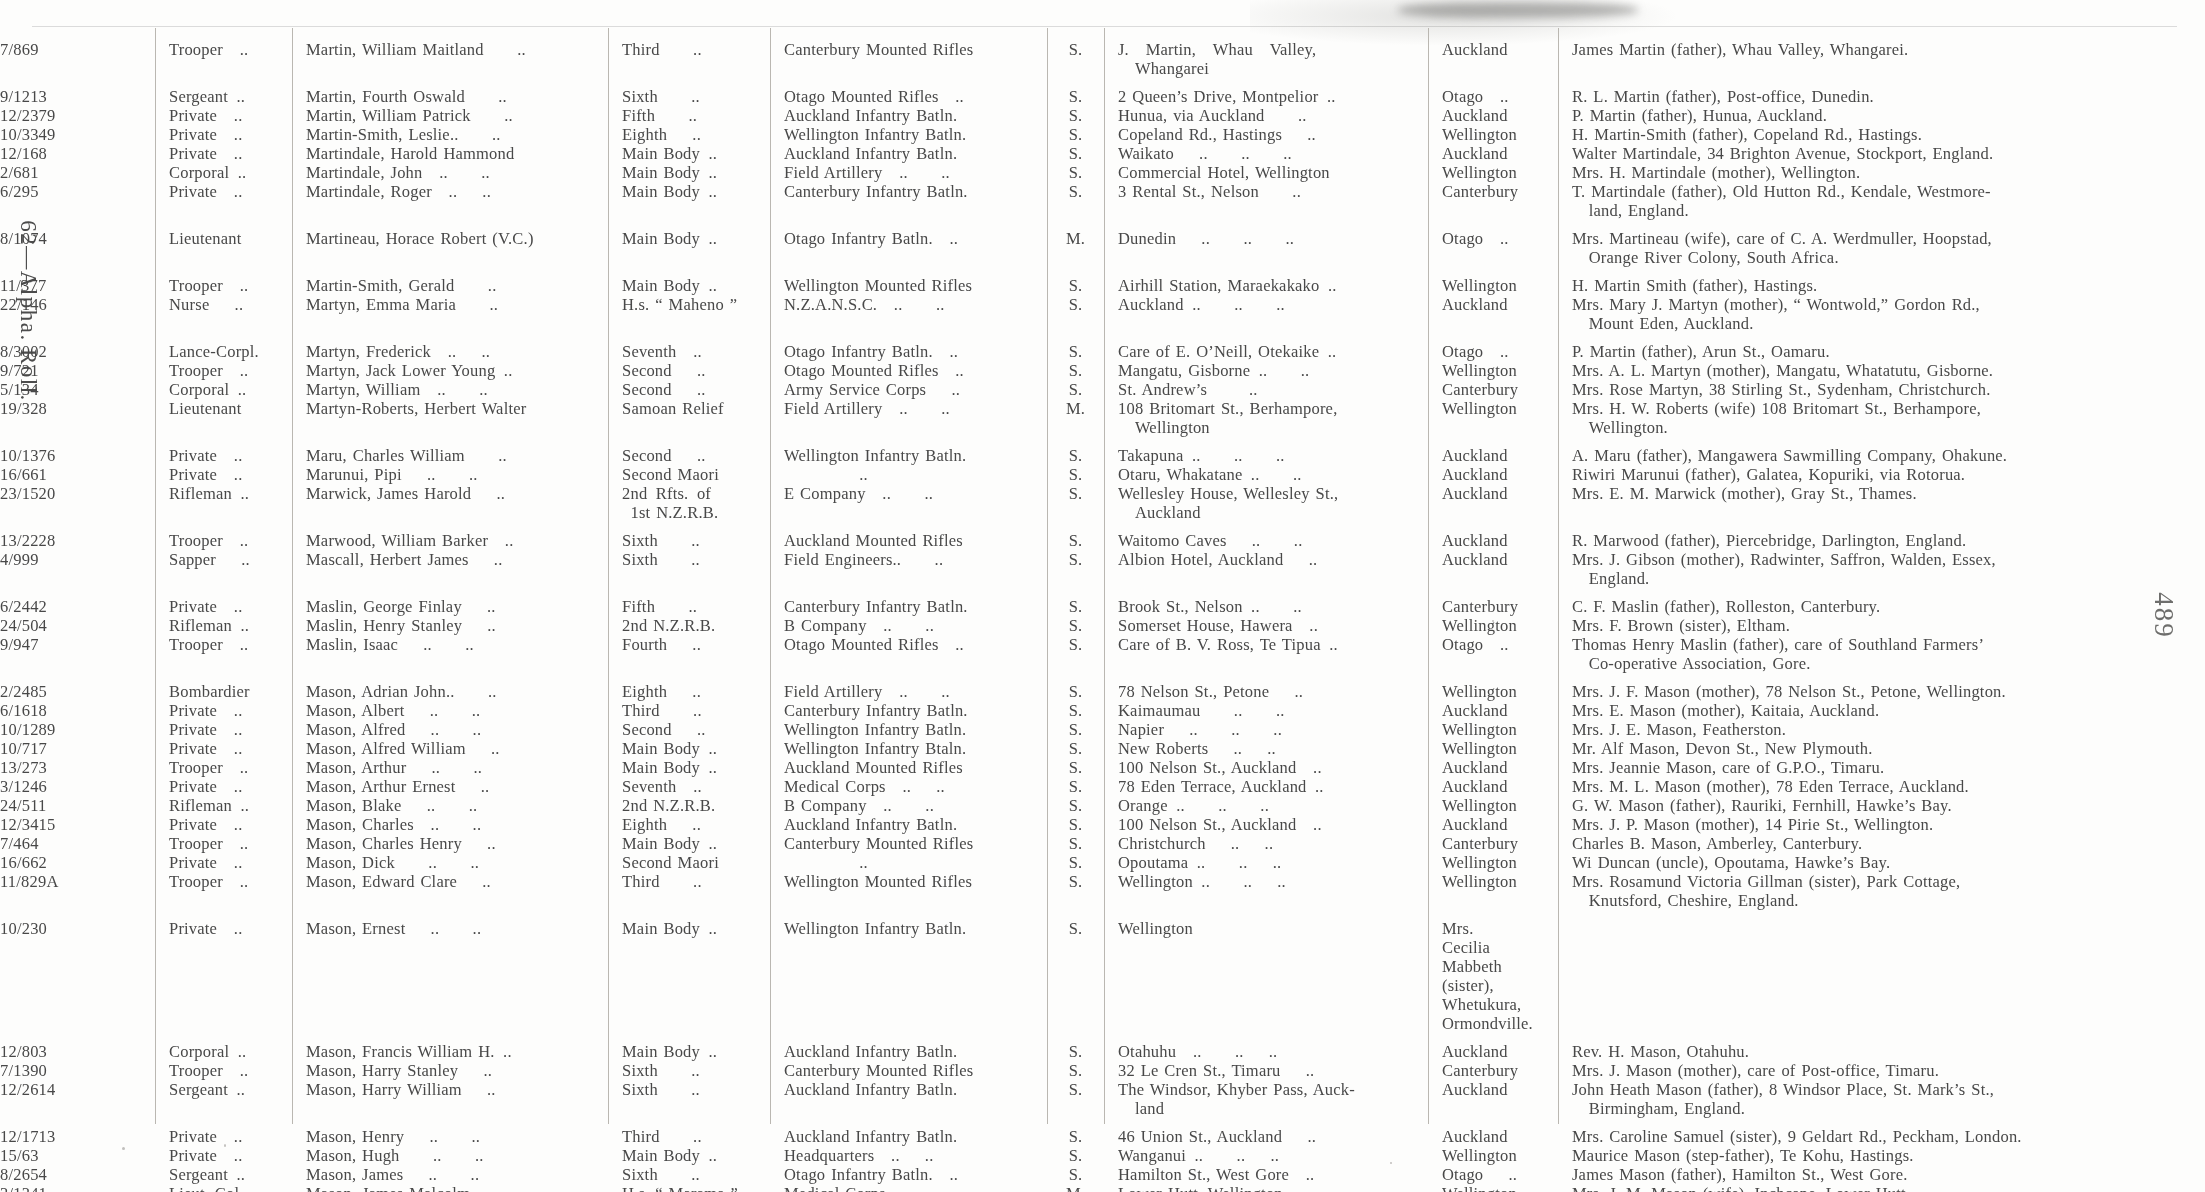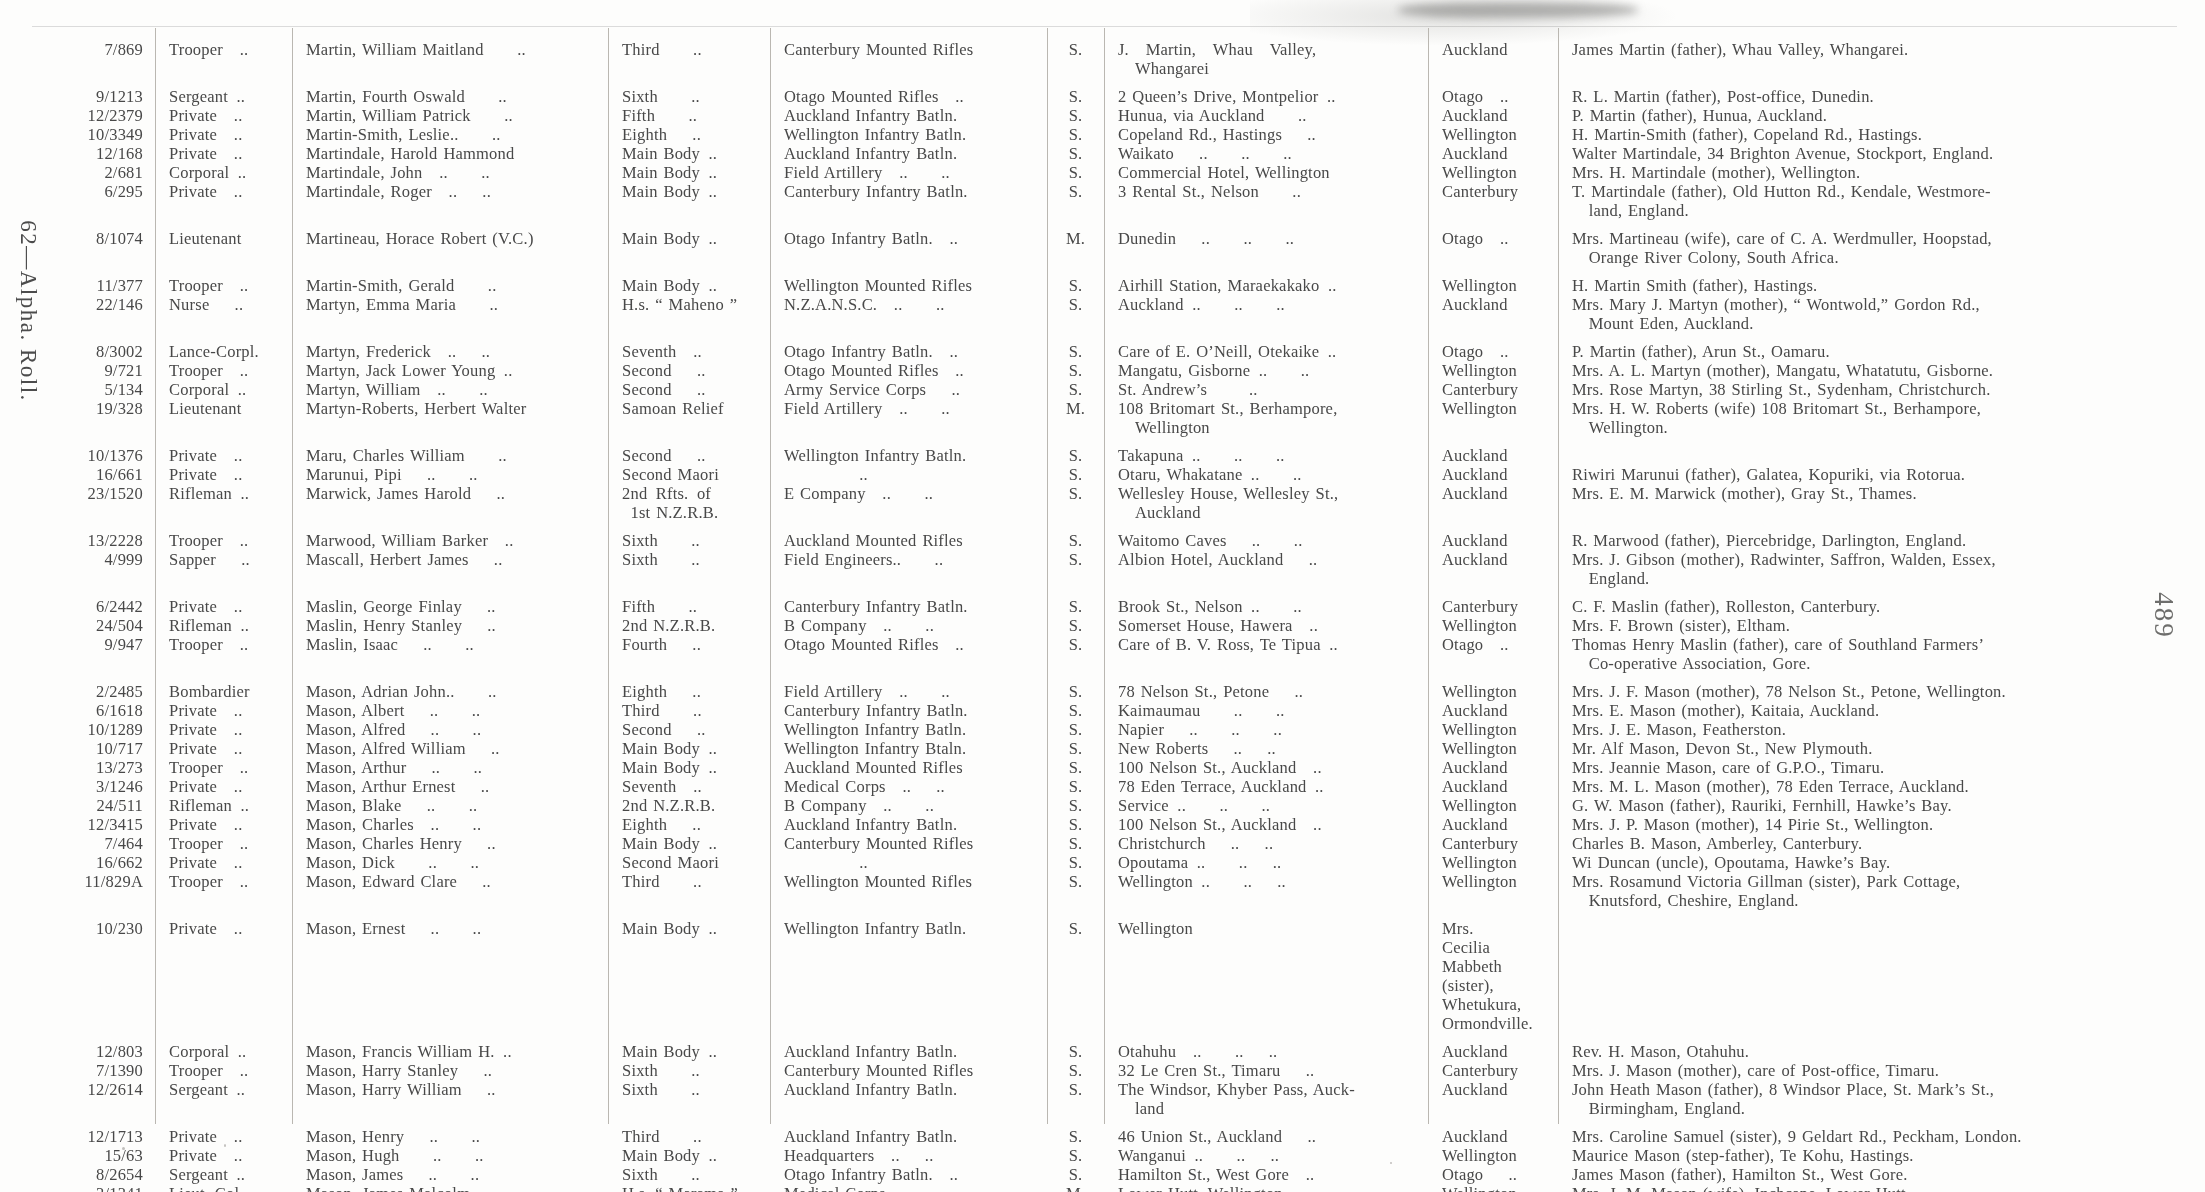--- a/index.html
+++ b/index.html
@@ -55,21 +55,21 @@
     display:grid;
     grid-template-columns:155px 137px 316px 162px 277px 57px 324px 130px 1fr;
     align-items:start;
   }
   .cell {
     white-space:pre-wrap;
     font-size:16.5px; line-height:19px;
     letter-spacing:0.2px; word-spacing:1.5px;
     padding:0 4px 0 14px;
   }
-  .c-num  { text-align:right; padding:0 12px 0 12px;font-family:Liberation Serif, serif; }
+  .c-num  { padding:0 12px 0 0;font-family:Liberation Serif, serif; }
   .c-status { text-align:center; padding:0; }
   .c-nok  { padding-right:44px; }
   
   .speck { position:absolute; background:#8f8d89; border-radius:50%; opacity:0.55; width:3px; height:3px; }
   .sp1{left:122px; top:1147px;} .sp2{left:224px; top:1144px; width:2px;}
   .sp3{left:1390px; top:1162px; width:2px; height:2px;} .sp4{left:1492px; top:620px; width:2px; height:2px;}
 </style>
 </head>
 <body>
 
@@ -264,20 +264,21 @@
       <div class="group">
         <div class="row">
     <div class="cell c-num">10/1376</div>
     <div class="cell c-rank">Private ..</div>
     <div class="cell c-name">Maru, Charles William  ..</div>
     <div class="cell c-reinf">Second  ..</div>
     <div class="cell c-unit">Wellington Infantry Batln.</div>
     <div class="cell c-status">S.</div>
     <div class="cell c-addr">Takapuna ..  ..  ..</div>
     <div class="cell c-district">Auckland</div>
+    <div class="cell c-nok">A. Maru (father), Mangawera Sawmilling Company, Ohakune.</div>
   </div>
         <div class="row">
     <div class="cell c-num">16/661</div>
     <div class="cell c-rank">Private ..</div>
     <div class="cell c-name">Marunui, Pipi  ..  ..</div>
     <div class="cell c-reinf">Second Maori</div>
     <div class="cell c-unit">     ..</div>
     <div class="cell c-status">S.</div>
     <div class="cell c-addr">Otaru, Whakatane ..  ..</div>
     <div class="cell c-district">Auckland</div>
@@ -425,21 +426,21 @@
     <div class="cell c-district">Auckland</div>
     <div class="cell c-nok">Mrs. M. L. Mason (mother), 78 Eden Terrace, Auckland.</div>
   </div>
         <div class="row">
     <div class="cell c-num">24/511</div>
     <div class="cell c-rank">Rifleman ..</div>
     <div class="cell c-name">Mason, Blake  ..  ..</div>
     <div class="cell c-reinf">2nd N.Z.R.B.</div>
     <div class="cell c-unit">B Company ..  ..</div>
     <div class="cell c-status">S.</div>
-    <div class="cell c-addr">Service ..  ..  ..</div>
+    <div class="cell c-addr">Orange ..  ..  ..</div>
     <div class="cell c-district">Wellington</div>
     <div class="cell c-nok">G. W. Mason (father), Rauriki, Fernhill, Hawke’s Bay.</div>
   </div>
         <div class="row">
     <div class="cell c-num">12/3415</div>
     <div class="cell c-rank">Private ..</div>
     <div class="cell c-name">Mason, Charles ..  ..</div>
     <div class="cell c-reinf">Eighth  ..</div>
     <div class="cell c-unit">Auckland Infantry Batln.</div>
     <div class="cell c-status">S.</div>

